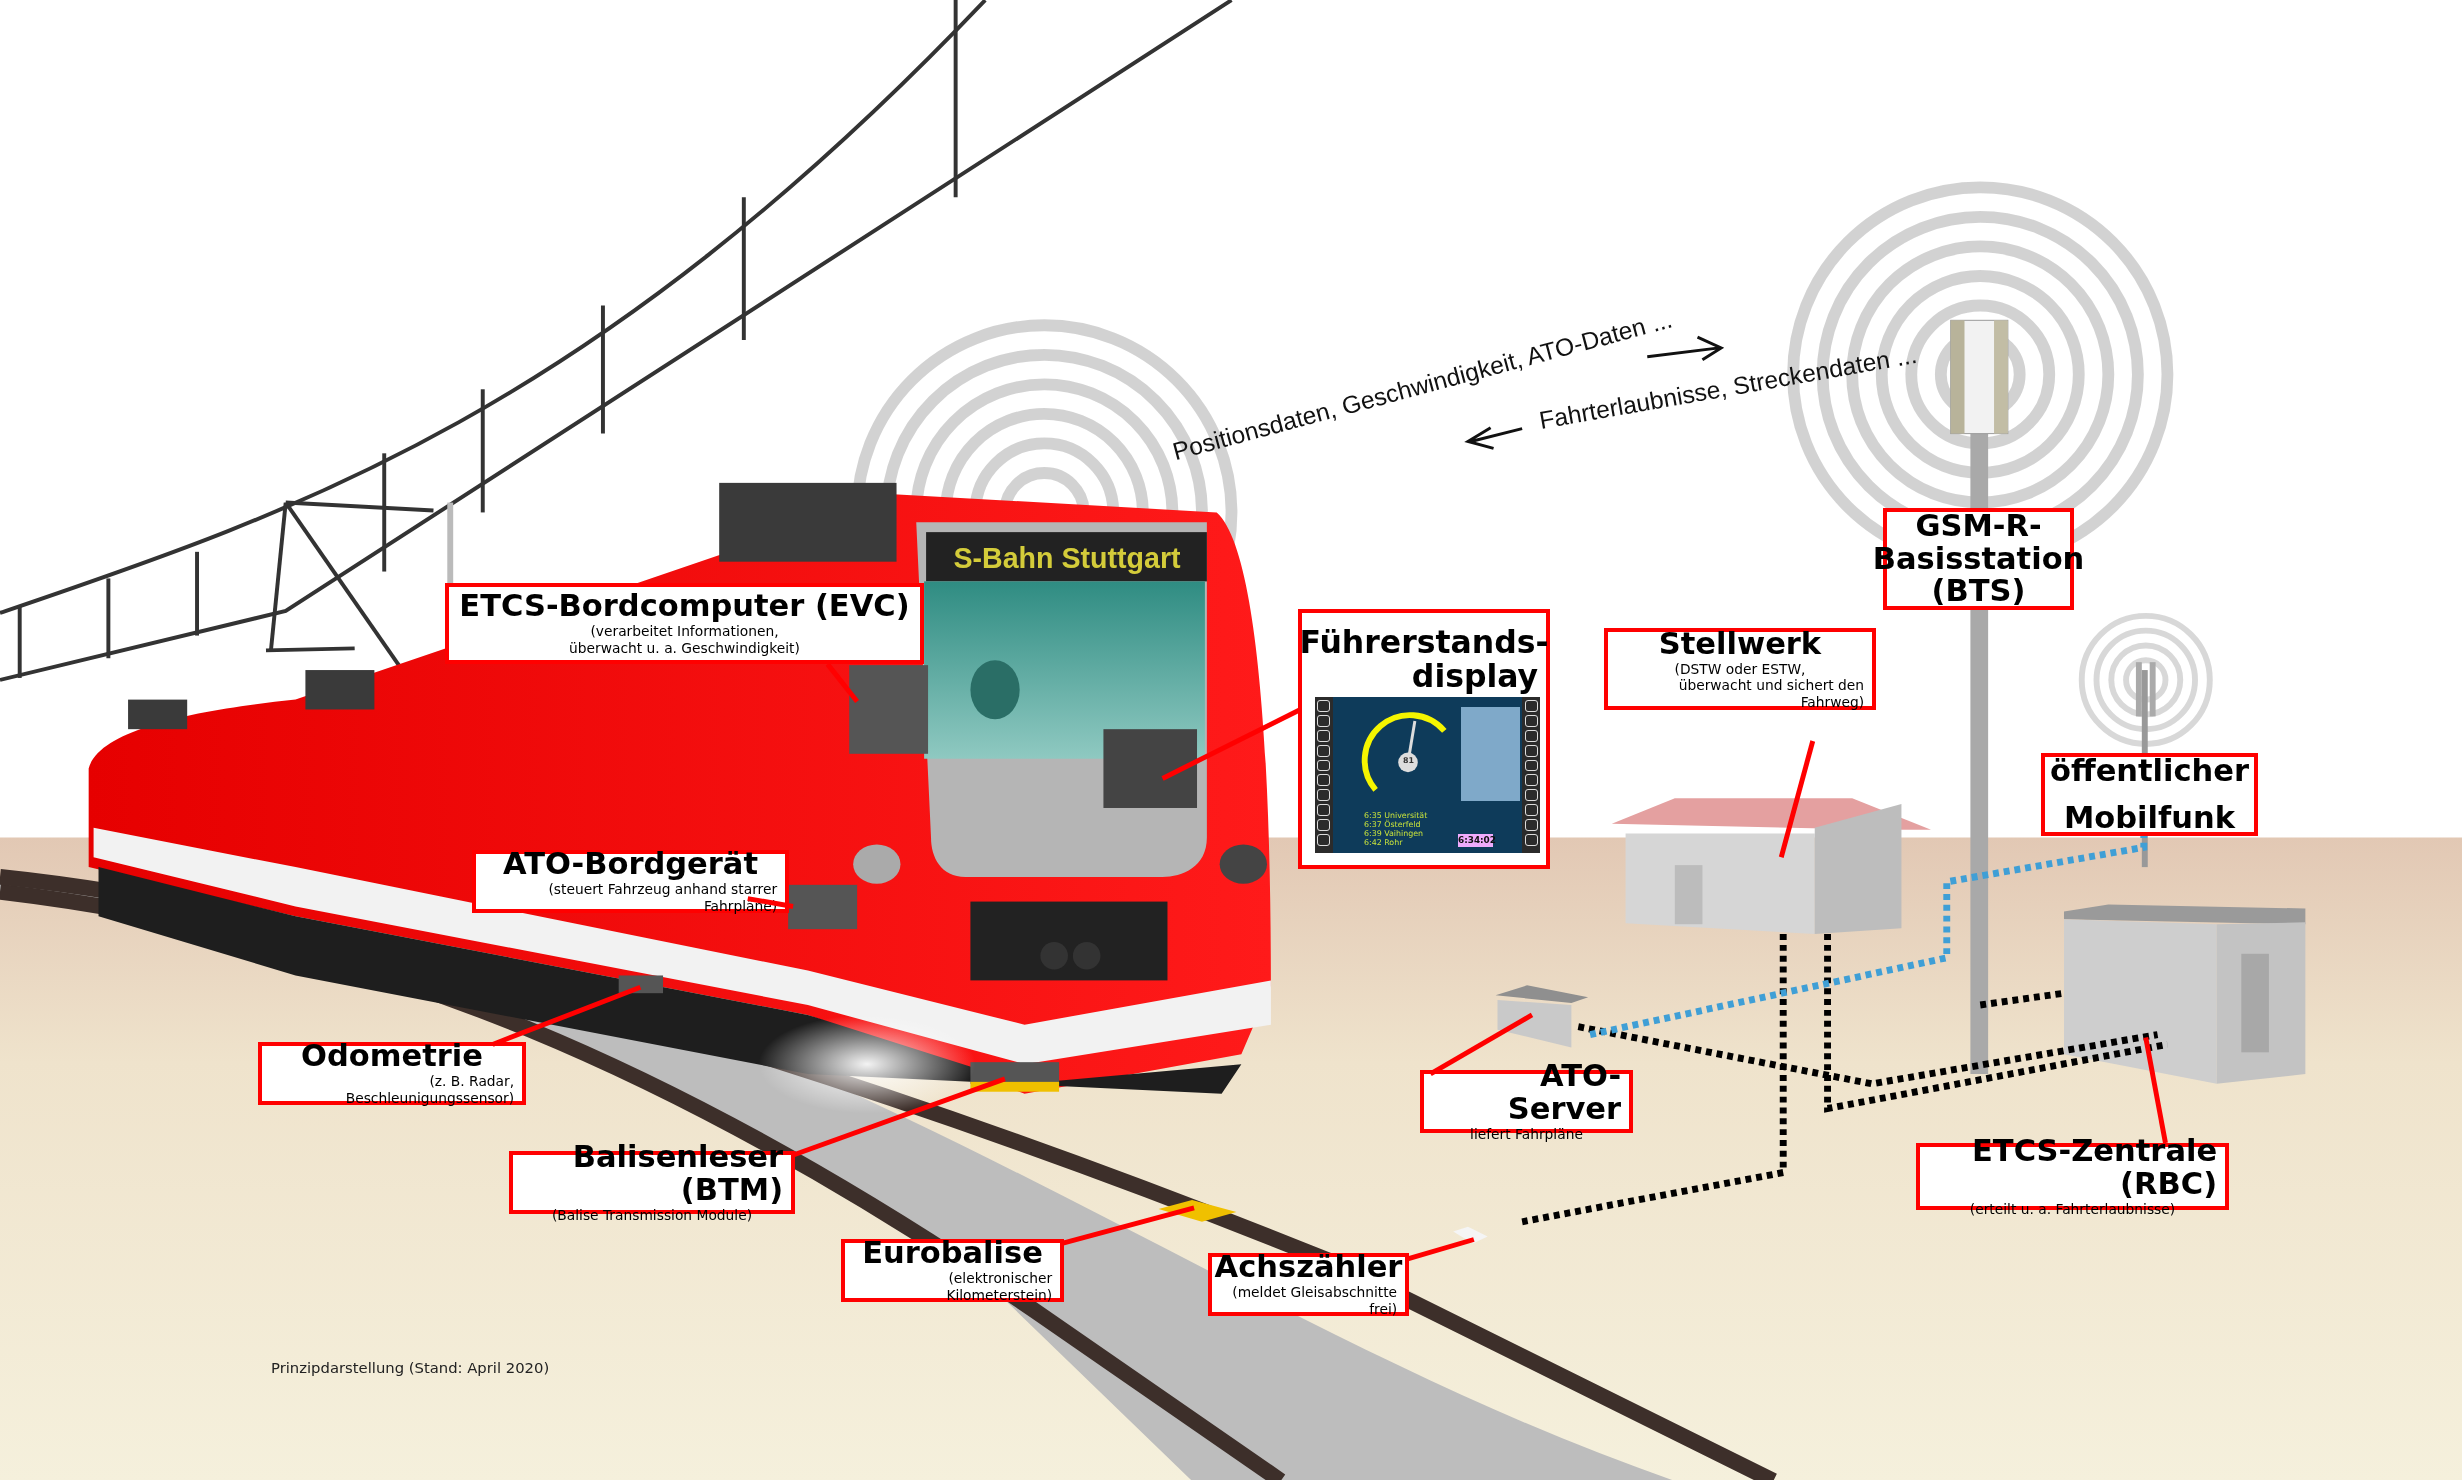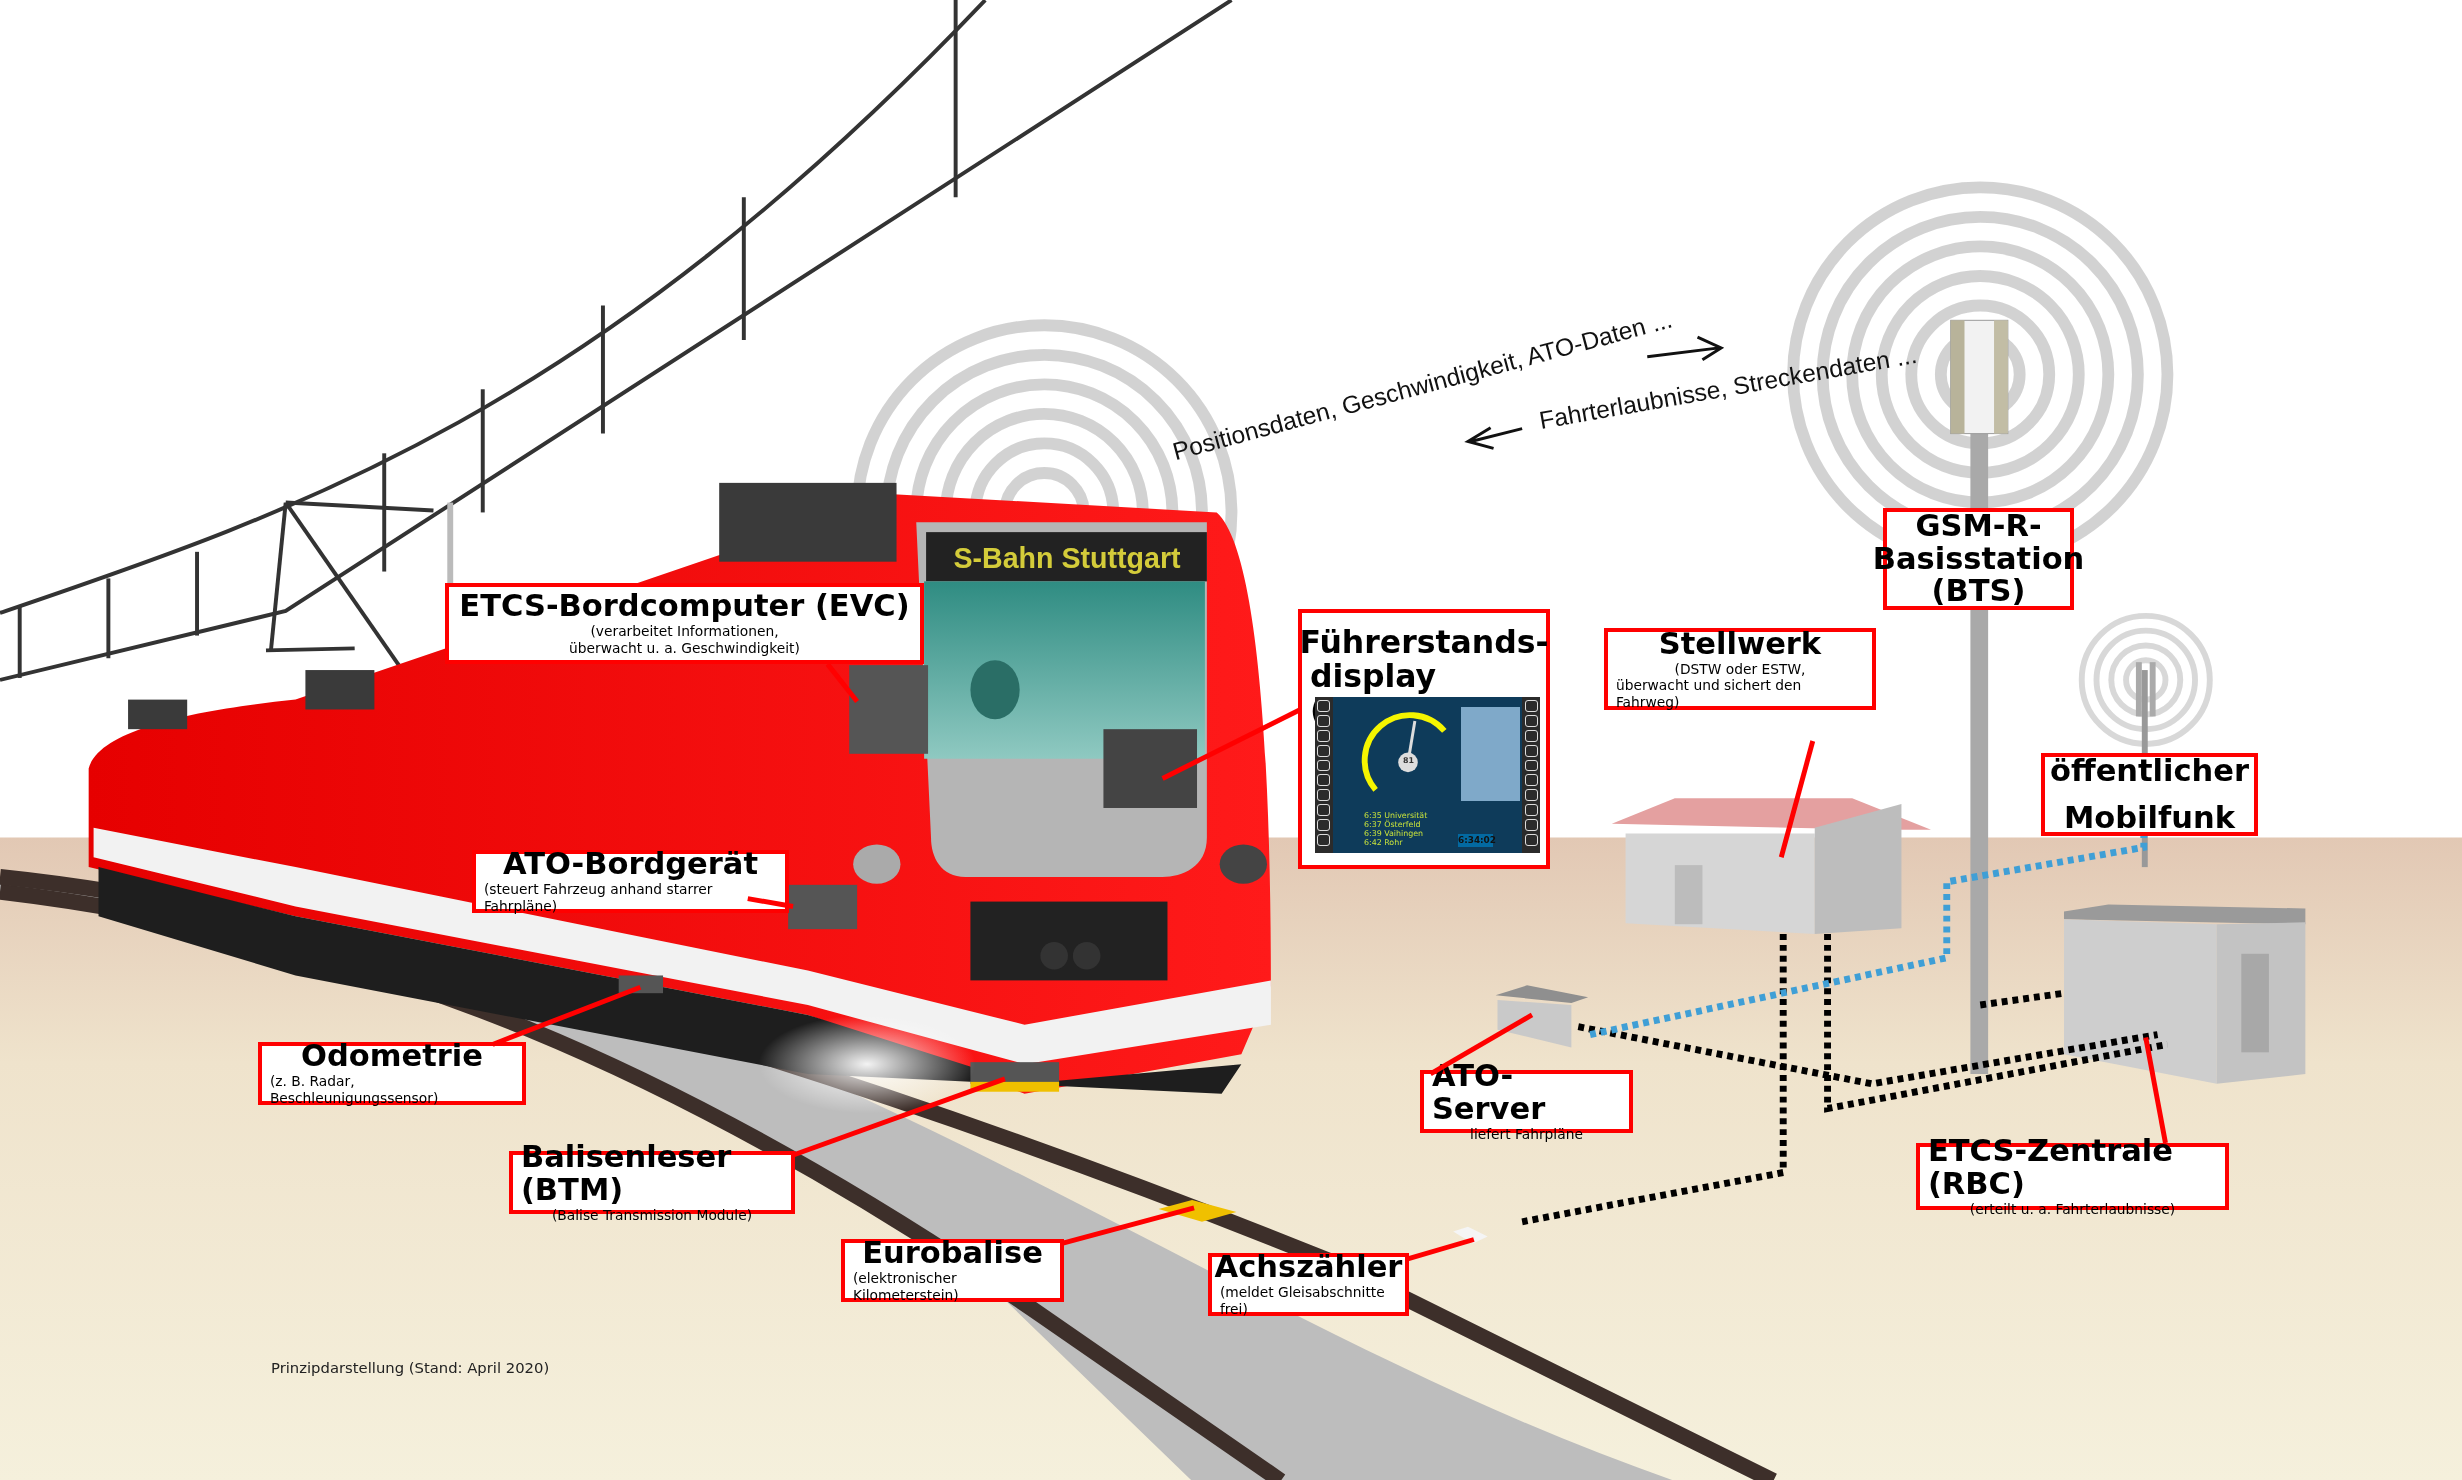--- a/index.html
+++ b/index.html
@@ -4,40 +4,40 @@
   <style>
     html, body { margin: 0; padding: 0; }
     body {
       width: 2463px; height: 1481px; overflow: hidden; position: relative;
       font-family: "DejaVu Sans", sans-serif;
       background: #ffffff;
     }
     #scene { position: absolute; left: 0; top: 0; width: 2463px; height: 1481px; }
     .label {
       position: absolute; background: #fff; border: 4.9px solid #ff0000;
-      box-sizing: border-box; text-align: left; color: #000;
+      box-sizing: border-box; text-align: right; color: #000;
       display: flex; flex-direction: column; justify-content: center; align-items: center;
       padding: 3.9px 7.9px;
     }
     .label .t { font-weight: bold; line-height: 1.08; }
     .label .s { font-size: 13.8px; line-height: 1.2; }
     .label.big .t { font-size: 30.5px; }
     .footnote { position: absolute; left: 271px; top: 1359px; font-size: 14.8px; color: #222; }
     .radio-text {
       position: absolute; font-family: "Liberation Sans Narrow", "Liberation Sans", sans-serif;
       font-size: 24.6px; color: #111; white-space: nowrap; transform-origin: left bottom;
     }
     .dest { position: absolute; left: 938px; top: 540px; width: 258px; height: 37px;
       font-family: "Liberation Sans", sans-serif; font-weight: bold; font-size: 28.6px;
       color: #d4cc3a; text-align: center; line-height: 37px; }
     .dmi { position: absolute; left: 1315px; top: 697px; width: 225px; height: 156px; background: #0e3b5a; }
     .dmi .side { position: absolute; top: 0; width: 17.7px; height: 156px; background: #2b2b2b; }
     .dmi .side span { display: block; width: 10.8px; height: 9.9px; border: 1.5px solid #ddd; border-radius: 3px; margin: 3px auto 2px; }
     .dmi .times { position: absolute; left: 49px; top: 115px; font-size: 7.9px; line-height: 8.9px; color: #c8e23b; }
-    .dmi .clock { position: absolute; left: 143px; top: 137px; width: 35px; height: 12.8px; background: #0369a1; color: #111; font-size: 8.9px; font-weight: bold; text-align: center; line-height: 12.8px; }
+    .dmi .clock { position: absolute; left: 143px; top: 137px; width: 35px; height: 12.8px; background: #f0abfc; color: #111; font-size: 8.9px; font-weight: bold; text-align: center; line-height: 12.8px; }
   </style>
 </head>
 <body>
 
 <svg id="scene" viewBox="0 0 2500 1503">
   <defs>
     <linearGradient id="ground" x1="0" y1="0" x2="0" y2="1">
       <stop offset="0" stop-color="#e2c8b4"></stop>
       <stop offset="0.35" stop-color="#efe3cc"></stop>
       <stop offset="1" stop-color="#f5f0dc"></stop>

